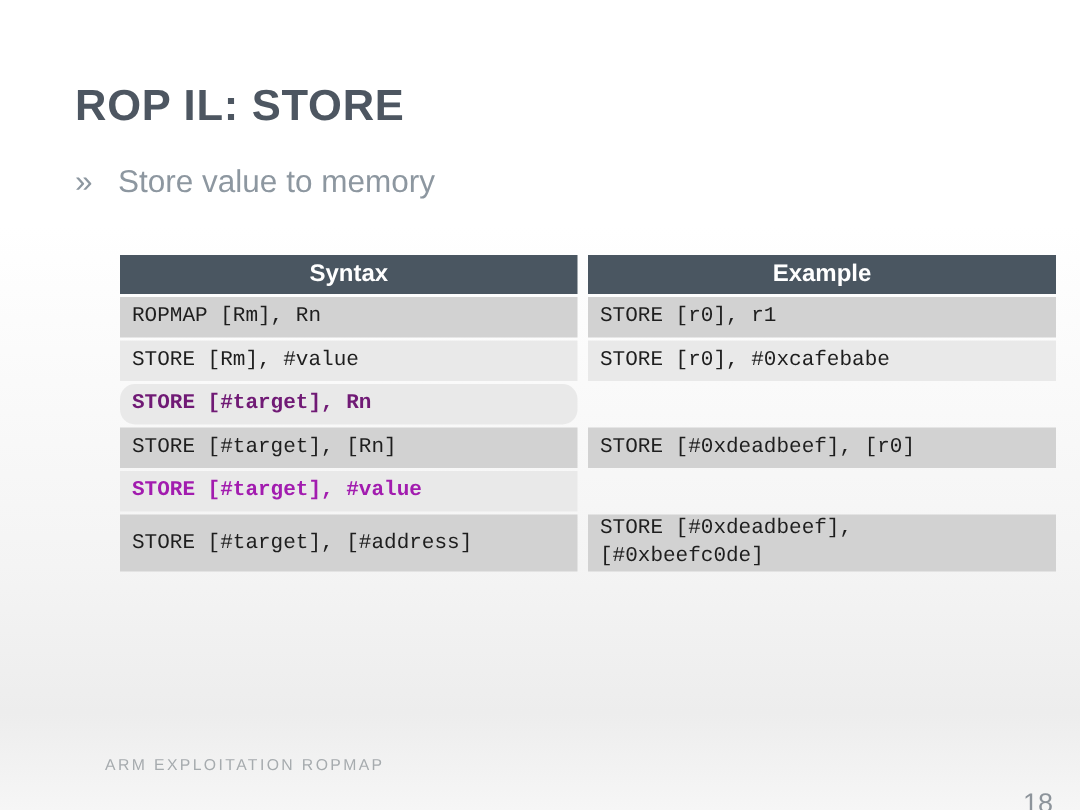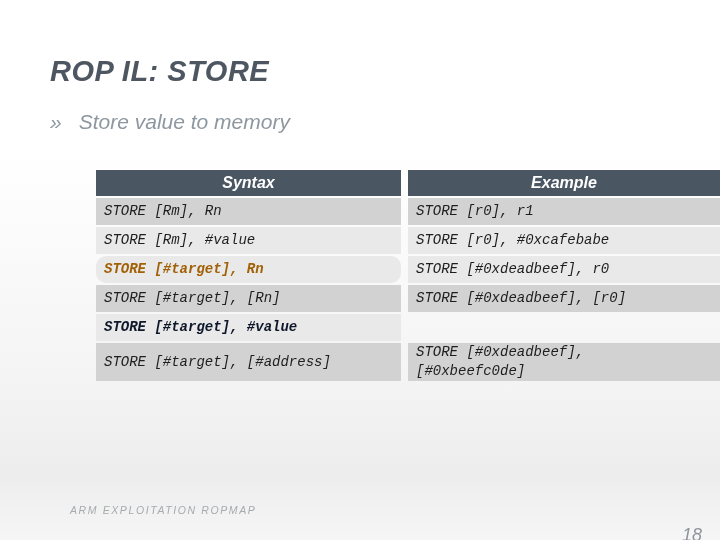--- a/index.html
+++ b/index.html
@@ -3,21 +3,20 @@
 <meta charset="utf-8">
 <style>
   html, body { margin: 0; padding: 0; }
   .slide {
     position: relative;
     width: 720px;
     height: 540px;
     overflow: hidden;
     background: linear-gradient(180deg, #ffffff 0%, #ffffff 28%, #f4f4f4 70%, #ededed 88%, #f6f6f6 100%);
     font-family: "Liberation Sans", sans-serif;
-    font-style: italic;
   }
   .title {
     position: absolute;
     left: 50px;
     top: 55px;
     font-size: 29px;
     font-weight: bold;
     letter-spacing: 0.5px;
     color: #4d5661;
   }
@@ -26,21 +25,21 @@
     left: 50px;
     top: 110px;
     display: flex;
     align-items: baseline;
     gap: 17px;
     font-size: 21px;
     color: #8d97a0;
   }
   .ropTable {
     position: absolute;
-    left: 60px;
+    left: 44px;
     top: 170px;
     width: 624px;
     padding-left: 36px;
   }
   .thead, .row {
     display: flex;
     gap: 7px;
     margin-bottom: 2px;
   }
   .th {
@@ -63,22 +62,22 @@
     align-items: center;
     min-height: 27px;
     padding-left: 8px;
     box-sizing: border-box;
     white-space: pre-line;
   }
   .cell.syntax  { width: 305px; }
   .cell.example { width: 312px; }
   .row-dark  .cell { background: #d2d2d2; }
   .row-light .cell { background: #e9e9e9; }
-  .style-blue { color: #a16207; font-weight: bold; border-radius: 10px; }
-  .style-red  { color: #0f172a; font-weight: bold; text-align: center; }
+  .style-blue { color: #701a75; font-weight: bold; border-radius: 10px; }
+  .style-red  { color: #a21caf; font-weight: bold; text-align: center; }
   .footer-left {
     position: absolute;
     left: 70px;
     top: 504px;
     font-size: 10.5px;
     letter-spacing: 1.6px;
     color: #a6abae;
   }
   .page-number {
     position: absolute;
@@ -101,33 +100,32 @@
     <span>Store value to memory</span>
   </div>
 
   <div class="ropTable">
     <div class="thead">
       <div class="th syntax">Syntax</div>
       <div class="th example">Example</div>
     </div>
     <div>
     <div class="row row-dark">
-      <div class="cell syntax">STORE [Rm], Rn</div>
+      <div class="cell syntax">ROPMAP [Rm], Rn</div>
       <div class="cell example">STORE [r0], r1</div>
     </div>
 
     <div class="row row-light">
       <div class="cell syntax">STORE [Rm], #value</div>
       <div class="cell example">STORE [r0], #0xcafebabe</div>
     </div>
 
 
     <div class="row row-light">
       <div class="cell syntax style-blue">STORE [#target], Rn</div>
-      <div class="cell example">STORE [#0xdeadbeef], r0</div>
     </div>
 
     <div class="row row-dark">
       <div class="cell syntax">STORE [#target], [Rn]</div>
       <div class="cell example">STORE [#0xdeadbeef], [r0]</div>
     </div>
 
     <div class="row row-light">
       <div class="cell syntax style-red">STORE [#target], #value</div>
     </div>

